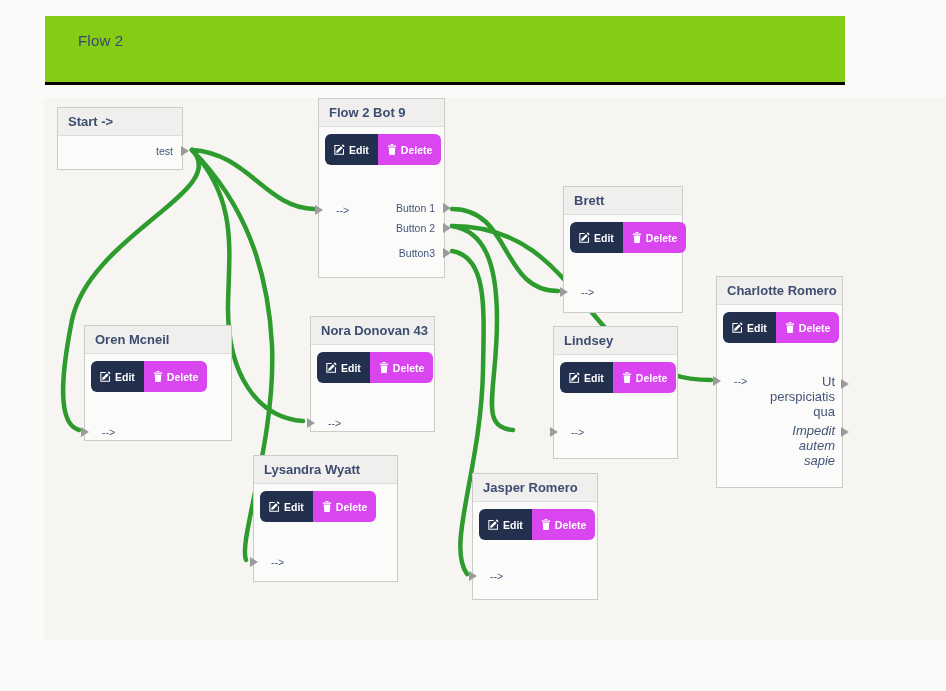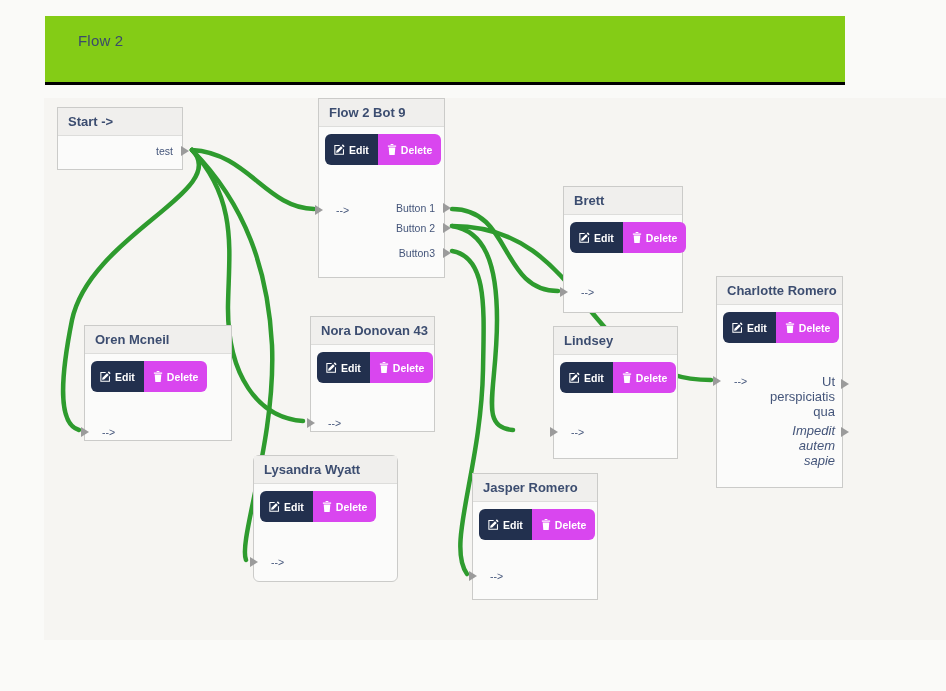--- a/index.html
+++ b/index.html
@@ -240,21 +240,21 @@
         </svg>
       <span>Delete</span>
     </div>
   </div>
   <div class="port-row-in" style="top:100px;">
     <span class="arrow"></span>
     <span class="port-label">--&gt;</span>
   </div>
 </div>
 
-<div class="node" style="left:253px;top:455px;width:145px;height:127px;border-radius:6px;">
+<div class="node" style="left:253px;top:455px;width:145px;height:127px;">
   <div class="node-header">Lysandra Wyatt</div>
   <div class="btn-row">
     <div class="btn btn-edit">
       <svg width="11" height="11" viewBox="0 0 16 16">
           <path fill="#fff" d="M15.5 3.1L12.9.5l-1.6 1.6 2.6 2.6 1.6-1.6zM10.2 3.2L3.6 9.8 3 12.9l3.1-.6 6.6-6.6-2.5-2.5zM13 14H2V3h5.5l1.5-1.5H.5V15.5H14.5V7L13 8.5V14z"></path>
         </svg>
       <span>Edit</span>
     </div>
     <div class="btn btn-delete">
       <svg width="10" height="11" viewBox="0 0 14 16">

